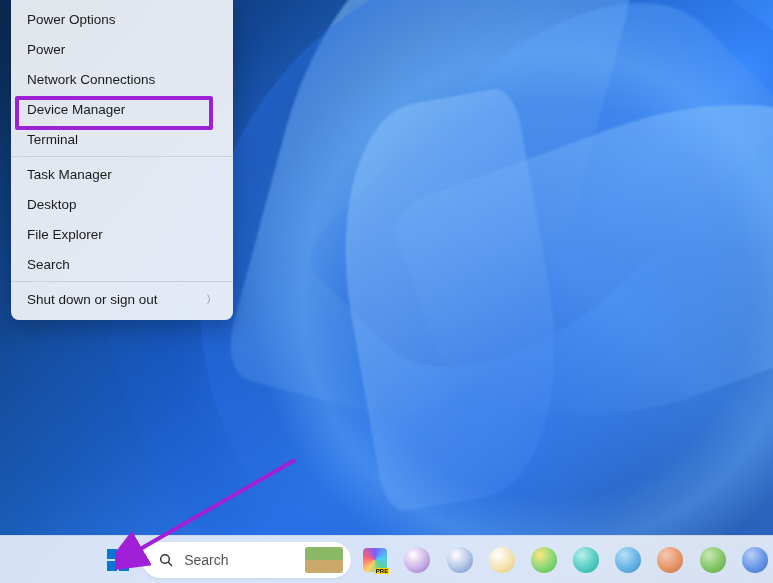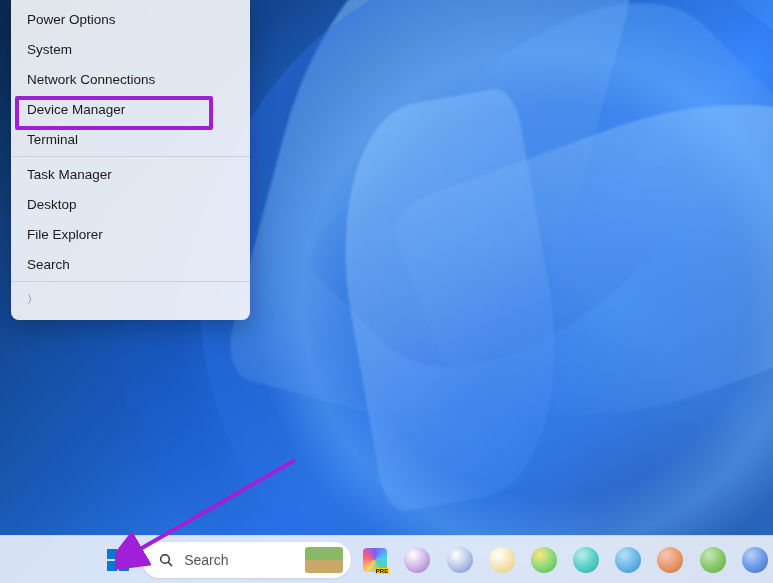--- a/index.html
+++ b/index.html
@@ -46,21 +46,21 @@
     }
     .p1 { width: 300px; height: 500px; left: 280px; top: -80px; transform: rotate(15deg); }
     .p2 { width: 250px; height: 450px; left: 420px; top: -40px; transform: rotate(45deg); background: linear-gradient(135deg, rgba(100,170,255,0.5), rgba(20,80,200,0.4)); }
     .p3 { width: 280px; height: 480px; left: 520px; top: 20px; transform: rotate(70deg); }
     .p4 { width: 200px; height: 400px; left: 350px; top: 100px; transform: rotate(-10deg); background: linear-gradient(135deg, rgba(160,210,255,0.5), rgba(50,120,240,0.3)); }
 
     .context-menu {
       position: absolute;
       left: 11px;
       top: 0;
-      width: 239px;
+      width: 222px;
       background: rgba(244, 246, 250, 0.92);
       backdrop-filter: blur(20px);
       border-radius: 0 0 8px 8px;
       box-shadow: 0 8px 25px rgba(0,0,0,0.25);
       padding: 4px 0 6px 0;
       font-size: 13.5px;
       color: #1a1a1a;
     }
     .menu-item {
       padding: 7.5px 16px;
@@ -175,21 +175,21 @@
   <div class="petal p2"></div>
   <div class="petal p3"></div>
   <div class="petal p4"></div>
 </div>
 
 <div class="context-menu">
   <div class="menu-item">
       <span>Power Options</span>
     </div>
   <div class="menu-item">
-      <span>System</span>
+      <span>Power</span>
     </div>
   <div class="menu-item">
       <span>Network Connections</span>
     </div>
   <div class="menu-item">
       <span>Device Manager</span>
     </div>
   <div class="menu-item">
       <span>Terminal</span>
     </div>
@@ -201,20 +201,21 @@
       <span>Desktop</span>
     </div>
   <div class="menu-item">
       <span>File Explorer</span>
     </div>
   <div class="menu-item">
       <span>Search</span>
     </div>
   <div class="menu-separator"></div>
   <div class="menu-item">
+    <span>Shut down or sign out</span>
     <span class="chevron">〉</span>
   </div>
 </div>
 
 <div class="highlight-box"></div>
 
 <svg class="arrow-annotation" viewBox="0 0 200 130">
   <defs>
     <marker id="arrowhead" markerWidth="12" markerHeight="10" refX="2" refY="5" orient="auto">
       <polygon points="0 0, 12 5, 0 10" fill="#a020d8"></polygon>

